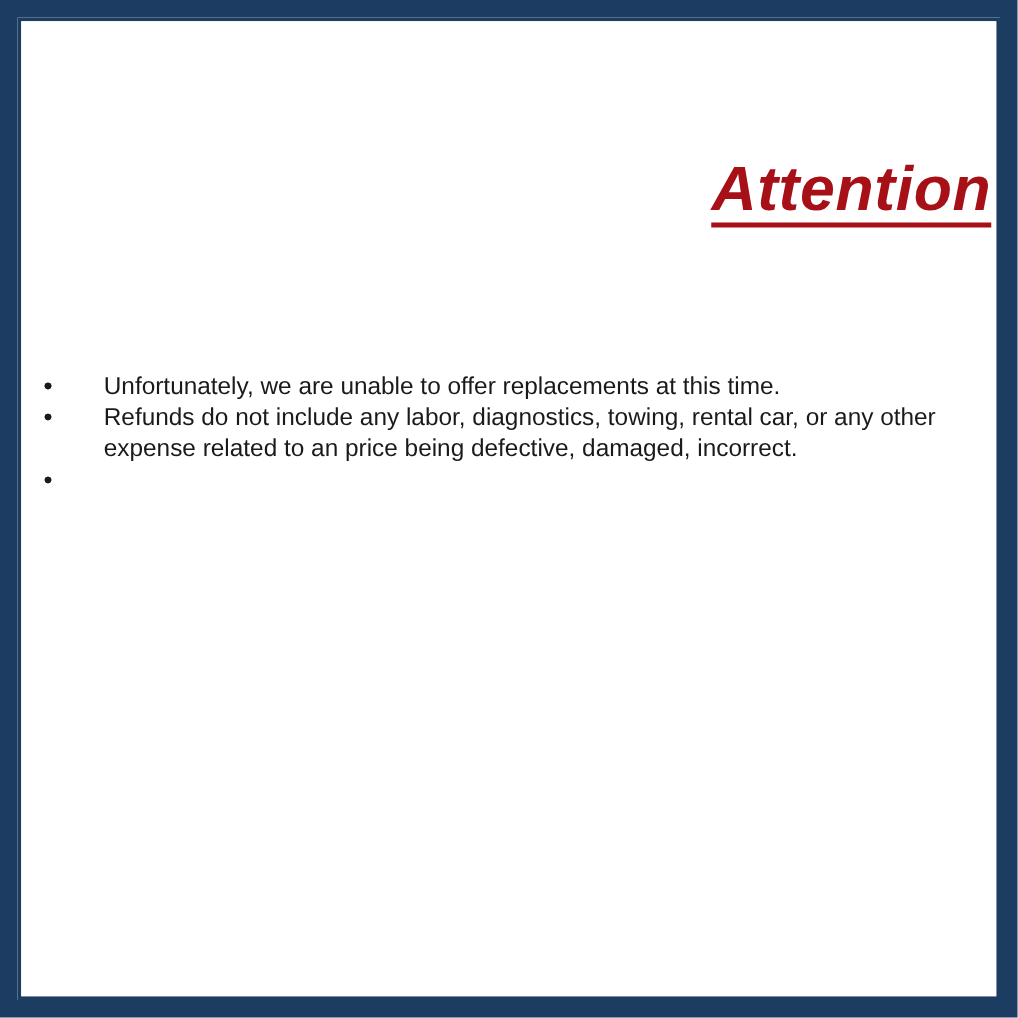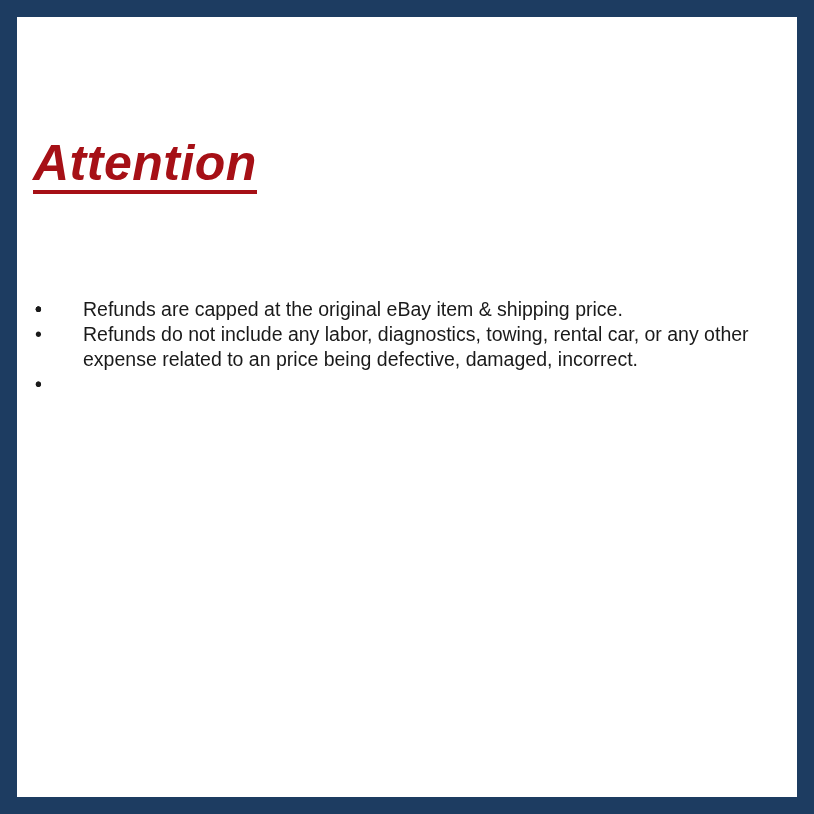--- a/index.html
+++ b/index.html
@@ -26,28 +26,28 @@
   #notice-inner {
     position: absolute;
     left: 0;
     top: 0;
     right: 0;
     bottom: 0;
     background: #ffffff;
     padding: 0;
   }
   #notice-title {
-    text-align: left;
+    text-align: right;
     color: #a61016;
     font-family: "Liberation Sans", sans-serif;
     font-size: 50px;
     font-weight: bold;
     font-style: italic;
     letter-spacing: 0.5px;
-    margin: 16px;
+    margin: 4px;
     padding-top: 105px;
     line-height: 1.0;
   }
   #notice-title span {
     border-bottom: 4px solid #a61016;
     padding-bottom: 2px;
     display: inline-block;
   }
   #notice-list {
     list-style: none;
@@ -88,24 +88,24 @@
 
     <ul id="notice-list">
       <li>
         <span class="bullet">•</span>
       </li>
       <li>
         <span class="bullet">•</span>
       </li>
       <li>
         <span class="bullet">•</span>
+        <span>Unfortunately, we are unable to offer replacements at this time.</span>
       </li>
       <li>
         <span class="bullet">•</span>
-        <span>Refunds are capped at the original eBay item &amp; shipping price.</span>
       </li>
       <li>
         <span class="bullet">•</span>
         <span>Refunds do not include any labor, diagnostics, towing, rental car, or any other expense related to an price being defective, damaged, incorrect.</span>
       </li>
       <li>
         <span class="bullet">•</span>
       </li>
       <li>
         <span class="bullet">•</span>

